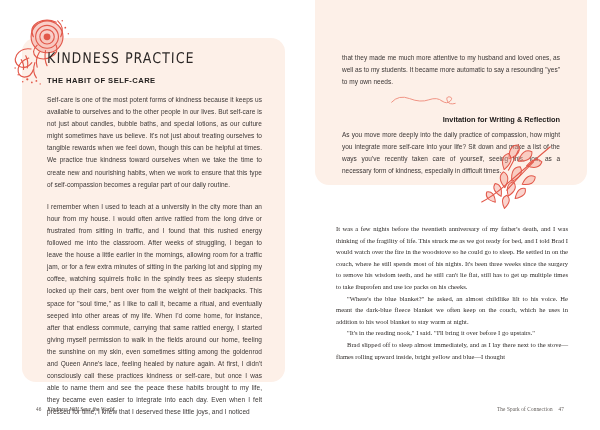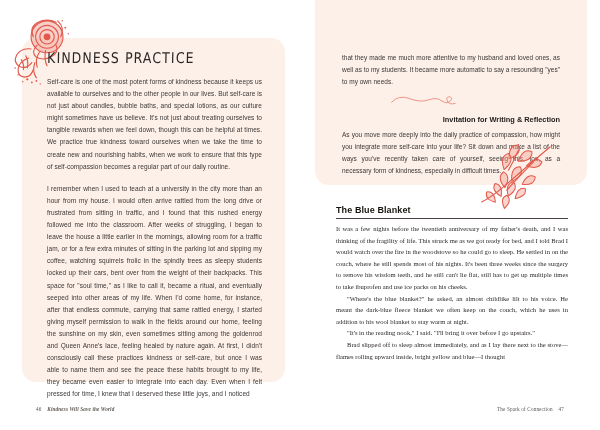--- a/index.html
+++ b/index.html
@@ -183,20 +183,21 @@
           <circle cx="78" cy="18" r="1.2"></circle>
         <circle cx="82" cy="26" r="0.9"></circle>
           <circle cx="74" cy="9" r="1"></circle>
         <circle cx="45" cy="92" r="0.9"></circle>
           <circle cx="12" cy="71" r="1"></circle>
       </g>
     </svg>
 
     <div class="left-content">
       <h1 class="kp-title">KINDNESS PRACTICE</h1>
+      <h2 class="kp-sub">THE HABIT OF SELF-CARE</h2>
       <div class="body-sans">
         <p>Self-care is one of the most potent forms of kindness because it keeps us available to ourselves and to the other people in our lives. But self-care is not just about candles, bubble baths, and special lotions, as our culture might sometimes have us believe. It's not just about treating ourselves to tangible rewards when we feel down, though this can be helpful at times. We practice true kindness toward ourselves when we take the time to create new and nourishing habits, when we work to ensure that this type of self-compassion becomes a regular part of our daily routine.</p>
         <p>I remember when I used to teach at a university in the city more than an hour from my house. I would often arrive rattled from the long drive or frustrated from sitting in traffic, and I found that this rushed energy followed me into the classroom. After weeks of struggling, I began to leave the house a little earlier in the mornings, allowing room for a traffic jam, or for a few extra minutes of sitting in the parking lot and sipping my coffee, watching squirrels frolic in the spindly trees as sleepy students locked up their cars, bent over from the weight of their backpacks. This space for "soul time," as I like to call it, became a ritual, and eventually seeped into other areas of my life. When I'd come home, for instance, after that endless commute, carrying that same rattled energy, I started giving myself permission to walk in the fields around our home, feeling the sunshine on my skin, even sometimes sitting among the goldenrod and Queen Anne's lace, feeling healed by nature again. At first, I didn't consciously call these practices kindness or self-care, but once I was able to name them and see the peace these habits brought to my life, they became even easier to integrate into each day. Even when I felt pressed for time, I knew that I deserved these little joys, and I noticed</p>
       </div>
     </div>
 
     <div class="footer footer-left">
       <span class="folio">46</span>
       &nbsp;&nbsp;
       <span class="book-title">Kindness Will Save the World</span>
@@ -263,21 +264,20 @@
           <path d="M0 0 Q8 5 0 16 Q-8 5 0 0Z"></path>
         </g>
       </g>
       <g stroke="#e2584a" fill="none" stroke-width="1.3" stroke-linecap="round">
         <path d="M96 8 Q70 30 40 56 Q26 68 14 74"></path>
         <path d="M76 26 Q58 44 44 60"></path>
         <path d="M58 12 Q52 26 46 36"></path>
       </g>
     </svg>
 
-    <div class="bb-head">The Blue Blanket</div>
 
     <div class="bb-body">
       <p>It was a few nights before the twentieth anniversary of my father's death, and I was thinking of the fragility of life. This struck me as we got ready for bed, and I told Brad I would watch over the fire in the woodstove so he could go to sleep. He settled in on the couch, where he still spends most of his nights. It's been three weeks since the surgery to remove his wisdom teeth, and he still can't lie flat, still has to get up multiple times to take ibuprofen and use ice packs on his cheeks.</p>
       <p class="indent">"Where's the blue blanket?" he asked, an almost childlike lilt to his voice. He meant the dark-blue fleece blanket we often keep on the couch, which he uses in addition to his wool blanket to stay warm at night.</p>
       <p class="indent">"It's in the reading nook," I said. "I'll bring it over before I go upstairs."</p>
       <p class="indent">Brad slipped off to sleep almost immediately, and as I lay there next to the stove—flames rolling upward inside, bright yellow and blue—I thought</p>
     </div>
 
     <div class="footer footer-right">
       <span class="chap-title">The Spark of Connection</span>

